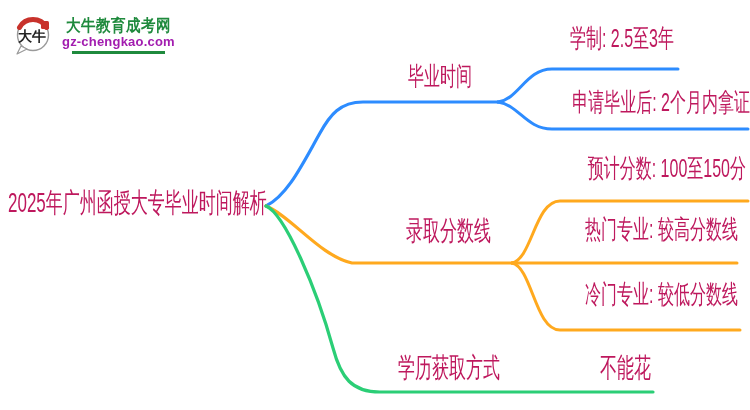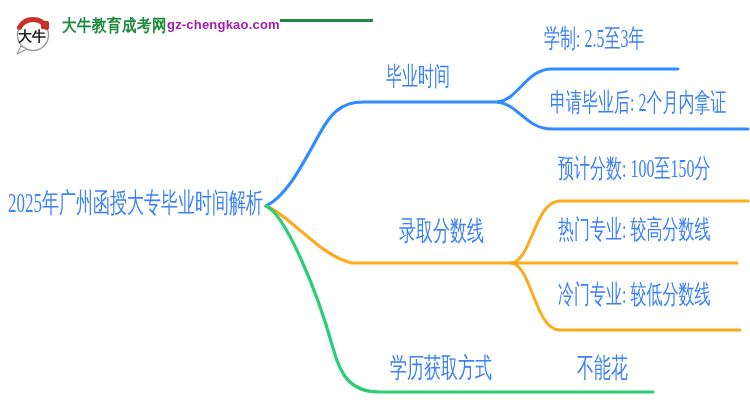--- a/index.html
+++ b/index.html
@@ -2,30 +2,30 @@
 <html><head>
 <meta charset="utf-8">
 <style>
   html,body{margin:0;padding:0;background:#ffffff;}
   .stage{
     position:relative;width:750px;height:410px;background:#ffffff;overflow:hidden;
     font-family:"Liberation Sans",sans-serif;color:#1c1c1c;
   }
   .links{position:absolute;left:0;top:0;z-index:1;}
   .node{
-    position:absolute;z-index:2;text-align:left;white-space:nowrap;
-    line-height:20px;color:#3b82f6;font-family:Liberation Serif, serif;
+    position:absolute;z-index:2;text-align:right;white-space:nowrap;
+    line-height:20px;color:#be185d;
   }
   .node>span{display:inline-block;transform:scaleY(1.62);transform-origin:50% 55%;}
   .fs16{font-size:16px;}
   .fs17{font-size:17px;}
   
   .logo{position:absolute;left:12px;top:13px;display:flex;align-items:flex-start;z-index:3;}
   .logo-badge{width:44px;height:44px;margin-right:6px;}
-  .logo-textcol{display:flex;flex-direction:row;padding-top:4px;}
+  .logo-textcol{display:flex;flex-direction:column;padding-top:4px;align-items:center;}
   .logo-name{
     font-size:14.5px;font-weight:bold;color:#1f8a3d;letter-spacing:0.5px;line-height:17px;
     display:inline-block;transform:scaleY(1.15);transform-origin:left center;
   }
   .logo-url{
     font-size:13px;font-weight:bold;color:#a21caf;line-height:14px;margin-top:1px;
     letter-spacing:0.2px;
   }
   .logo-underline{height:2.5px;background:#1f8a3d;width:93px;margin-top:2px;}
 </style>

